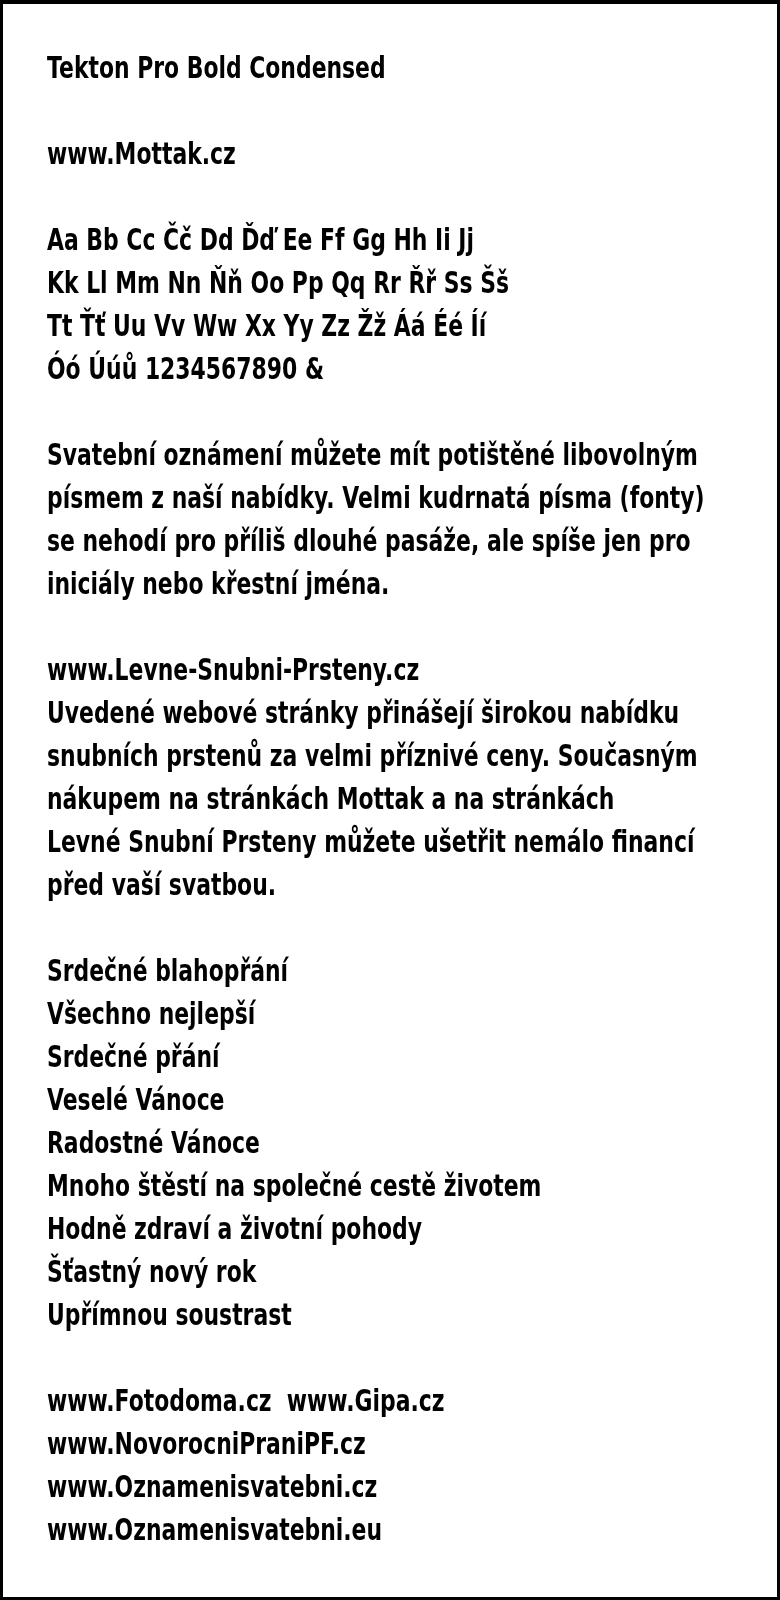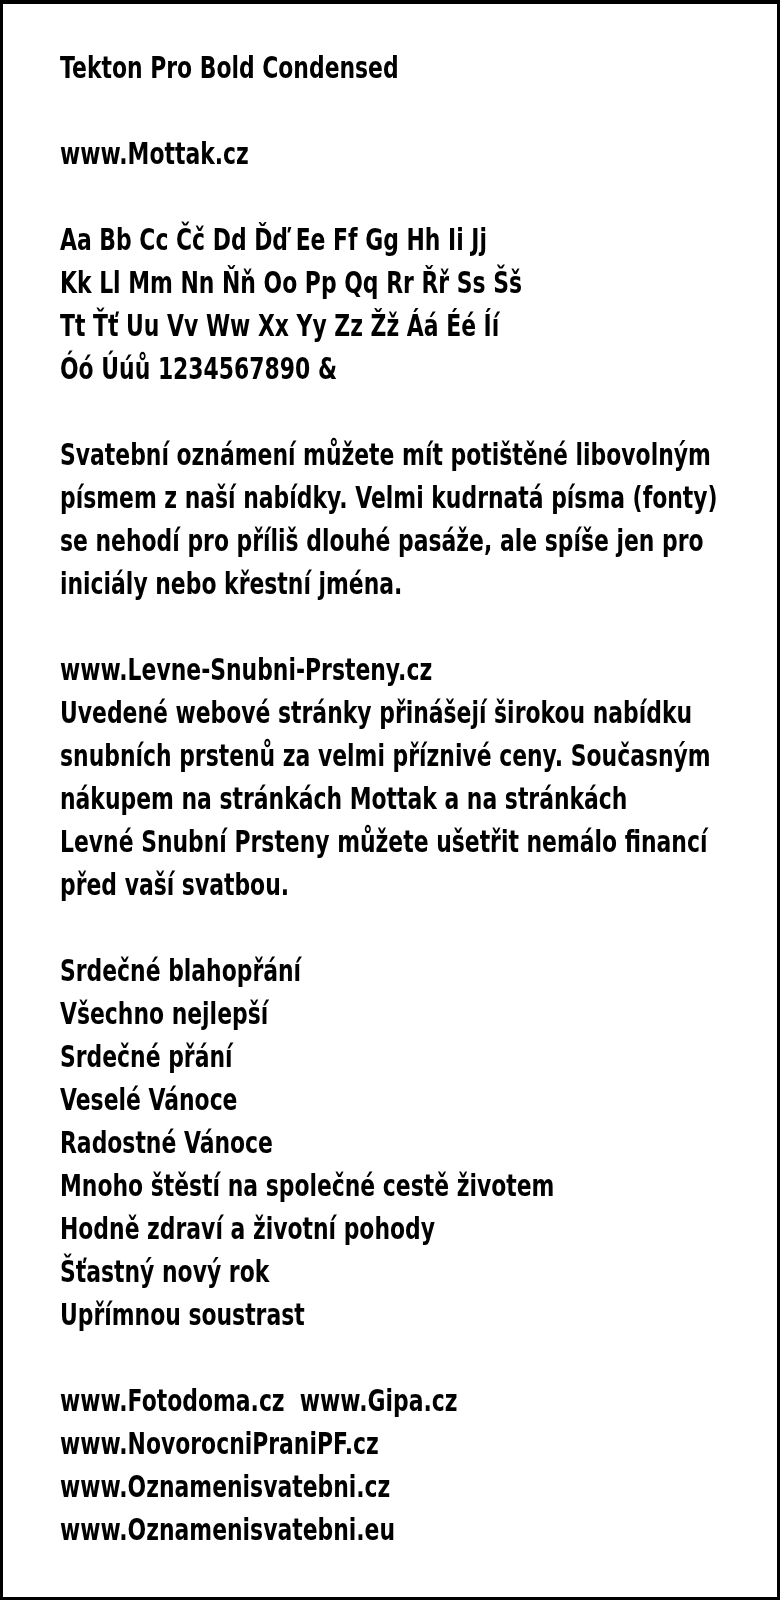--- a/index.html
+++ b/index.html
@@ -10,21 +10,21 @@
   .page {
     box-sizing: border-box;
     width: 780px;
     height: 1600px;
     background: #ffffff;
     border: solid #000000;
     border-width: 4px 3px 3px 3px;
     overflow: hidden;
   }
   .content {
-    padding: 42px 0 0 57px;
+    padding: 42px 0 0 44px;
   }
   .scale {
     transform: scaleX(0.73);
     transform-origin: 0 0;
     width: 1000px;
     font-family: "DejaVu Sans", sans-serif;
     font-weight: 700;
     font-size: 30px;
     line-height: 43px;
     color: #000000;

